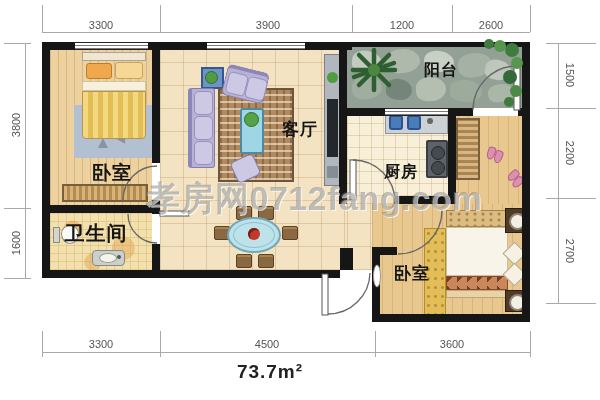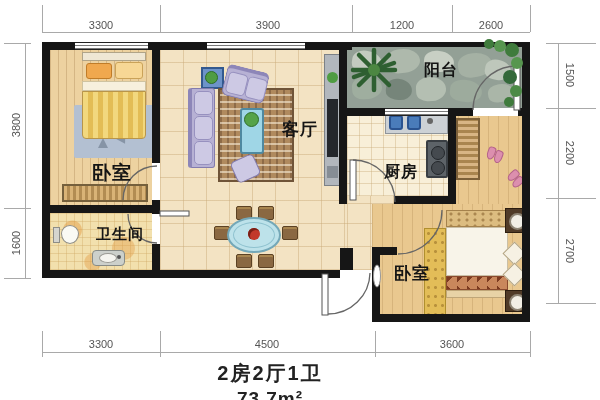--- a/index.html
+++ b/index.html
@@ -219,26 +219,27 @@
         <circle cx="517" cy="63" r="6" fill="#57964f"></circle>
       <circle cx="510" cy="77" r="7" fill="#34693a"></circle>
         <circle cx="516" cy="91" r="6" fill="#4c8a46"></circle>
       <circle cx="509" cy="102" r="5" fill="#3f7b3c"></circle>
         <circle cx="500" cy="46" r="6" fill="#57964f"></circle>
       <circle cx="489" cy="44" r="5" fill="#3f7b3c"></circle>
     </g>
   </svg>
 
   <div class="rlab" style="left:112px;top:172px;font-size:19px;">卧室</div>
-  <div class="rlab" style="left:120px;top:233px;font-size:15px;">卫生间</div>
+  <div class="rlab" style="left:96px;top:233px;font-size:20px;">卫生间</div>
   <div class="rlab" style="left:300px;top:129px;font-size:17px;text-align:right;">客厅</div>
   <div class="rlab" style="left:401px;top:156px;font-size:16px;margin-top:16px;">厨房</div>
   <div class="rlab" style="left:441px;top:70px;font-size:16px;">阳台</div>
   <div class="rlab" style="left:412px;top:273px;font-size:17px;">卧室</div>
 
+  <div class="wm" style="left:146px;top:176px;font-size:34px;">孝房网0712fang.com</div>
 
   <div class="dimline" style="left:42px;top:32px;width:488px;height:1px;"></div>
   <div class="tick" style="left:42px;top:5px;width:1px;height:27px;"></div>
   <div class="tick" style="left:160px;top:5px;width:1px;height:27px;"></div>
   <div class="tick" style="left:352px;top:5px;width:1px;height:27px;"></div>
   <div class="tick" style="left:452px;top:5px;width:1px;height:27px;"></div>
   <div class="tick" style="left:530px;top:5px;width:1px;height:27px;"></div>
   <div class="dimlab" style="left:101px;top:25px;">3300</div>
   <div class="dimlab" style="left:256px;top:25px;margin-left:12px;">3900</div>
   <div class="dimlab" style="left:402px;top:25px;">1200</div>
@@ -263,17 +264,16 @@
   <div class="dimline" style="left:558px;top:43px;width:1px;height:260px;"></div>
   <div class="tick" style="left:546px;top:43px;width:50px;height:1px;"></div>
   <div class="tick" style="left:546px;top:108px;width:50px;height:1px;"></div>
   <div class="tick" style="left:546px;top:198px;width:50px;height:1px;"></div>
   <div class="tick" style="left:546px;top:303px;width:50px;height:1px;"></div>
   <div class="dimlab rotr" style="left:570px;top:75px;">1500</div>
   <div class="dimlab rotr" style="left:570px;top:153px;">2200</div>
   <div class="dimlab rotr" style="left:570px;top:251px;">2700</div>
 
   <div class="cap" style="left:170px;top:360px;width:200px;">
-    <div class="l1">2房2厅1卫</div>
     <div class="l2">73.7m²</div>
   </div>
 
 </div>
 
 </body></html>

